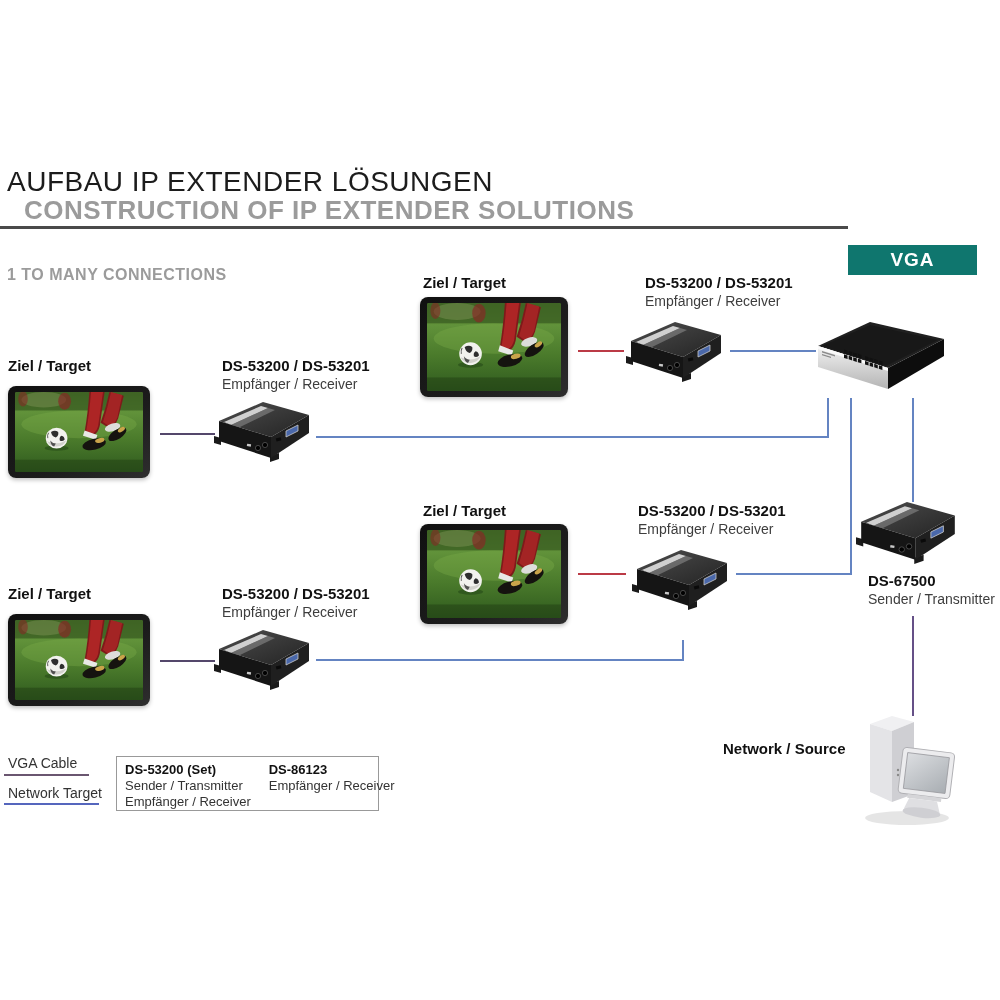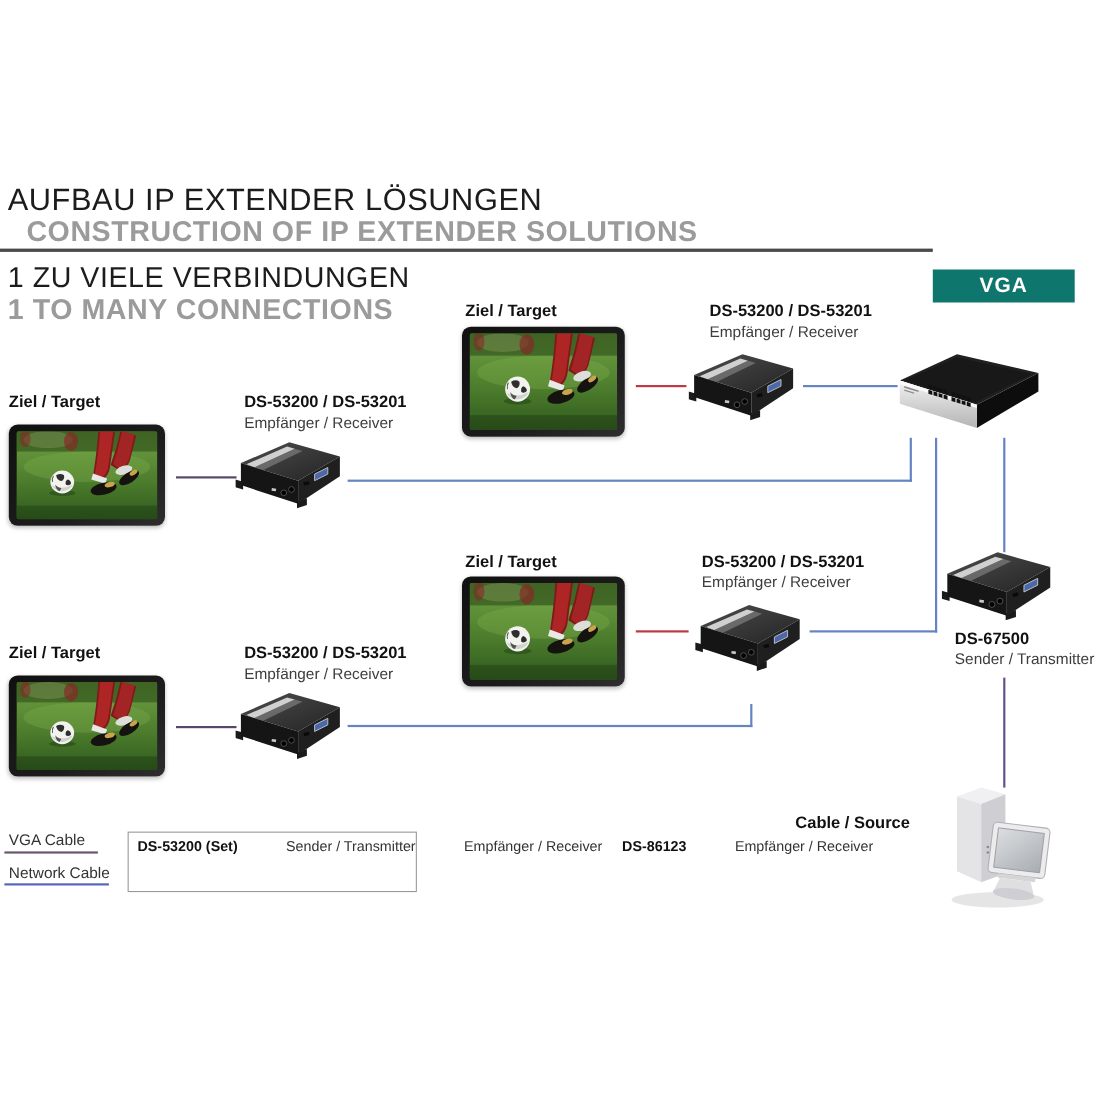--- a/index.html
+++ b/index.html
@@ -4,35 +4,35 @@
 <style>
   html,body{margin:0;padding:0;background:#fff;}
   .canvas{
     position:relative;width:1000px;height:1000px;background:#fff;overflow:hidden;
     font-family:Liberation Sans, sans-serif;color:#1c1c1c;
   }
   .abs{position:absolute;}
   .h1de{font-size:28px;letter-spacing:.5px;color:#1c1c1c;white-space:nowrap;}
   .h1en{font-size:26px;font-weight:bold;letter-spacing:.5px;white-space:nowrap;}
   .h2de{font-size:26px;letter-spacing:.5px;color:#1c1c1c;white-space:nowrap;}
-  .h2en{font-size:26px;font-weight:bold;letter-spacing:.5px;white-space:nowrap;}
+  .h2en{font-size:16px;font-weight:bold;letter-spacing:.5px;white-space:nowrap;}
   .divider{height:3px;}
   .badge{width:129px;height:30px;line-height:30px;text-align:center;color:#fff;
          font-size:19px;font-weight:bold;letter-spacing:1px;}
   .lbl{font-size:15px;font-weight:bold;color:#111;white-space:nowrap;}
   .sub{font-size:14px;color:#3d3d3d;white-space:nowrap;}
   .cable{position:absolute;height:2px;}
   .vcable{position:absolute;width:2px;}
   .monitor{position:absolute;background:linear-gradient(145deg,#101010,#1c1c1c 60%,#2e2e2e);
            border-radius:8px;padding:6px 7px;box-shadow:0 2px 4px rgba(0,0,0,.25);}
   .monitor .screen{width:100%;height:100%;border-radius:2px;overflow:hidden;background:#2f5a1e;}
   .monitor svg{display:block;width:100%;height:100%;}
   .legend-label{font-size:14px;color:#333;white-space:nowrap;}
   .setbox{border:1px solid #999;display:flex;gap:18px;padding:5px 8px;box-sizing:border-box;}
-  .setbox .col{display:flex;flex-direction:row;gap:44px;}
+  .setbox .col{display:flex;flex-direction:column;}
   .setbox .t{font-size:13px;font-weight:bold;color:#111;line-height:16px;white-space:nowrap;}
   .setbox .l{font-size:13px;color:#333;line-height:16px;white-space:nowrap;}
   .devsvg{position:absolute;display:block;}
 </style>
 </head>
 <body>
 
 <div class="canvas">
 
   <svg width="0" height="0" style="position:absolute" aria-hidden="true">
@@ -146,21 +146,20 @@
           <ellipse cx="74" cy="103" rx="19" ry="5" fill="#cfcfd3"></ellipse>
         </g>
       </symbol>
     </defs>
   </svg>
 
   <div class="abs h1de" style="left:7px;top:166px;">AUFBAU IP EXTENDER LÖSUNGEN</div>
   <div class="abs h1en" style="left: 24px; top: 195px; color: rgb(155, 155, 155);">CONSTRUCTION OF IP EXTENDER SOLUTIONS</div>
   <div class="abs divider" style="left: 0px; top: 226px; width: 848px; background-color: rgb(74, 74, 74);"></div>
   <div class="abs badge" style="left: 848px; top: 245px; background-color: #0f766e;">VGA</div>
-  <div class="abs h2de" style="left:7px;top:237px;">1 ZU VIELE VERBINDUNGEN</div>
   <div class="abs h2en" style="left: 7px; top: 266px; color: rgb(155, 155, 155);">1 TO MANY CONNECTIONS</div>
 
   <div class="cable" style="left: 578px; top: 350px; width: 46px; background-color: rgb(187, 58, 70);"></div>
   <div class="cable" style="left: 730px; top: 350px; width: 86px; background-color: rgb(100, 132, 194);"></div>
 
   <div class="cable" style="left: 160px; top: 433px; width: 55px; background-color: rgb(84, 71, 107);"></div>
   <div class="cable" style="left: 316px; top: 436px; width: 513px; background-color: rgb(100, 132, 194);"></div>
   <div class="vcable" style="left: 827px; top: 398px; height: 40px; background-color: rgb(100, 132, 194);"></div>
 
   <div class="cable" style="left: 578px; top: 573px; width: 48px; background-color: rgb(187, 58, 70);"></div>
@@ -233,28 +232,28 @@
   <svg class="devsvg" style="left:214px;top:628px;" width="100" height="64">
       <use href="#extender"></use>
     </svg>
 
   <svg class="devsvg" style="left:856px;top:500px;" width="104" height="66">
       <use href="#extender"></use>
     </svg>
   <div class="abs lbl" style="left:868px;top:572px;">DS-67500</div>
   <div class="abs sub" style="left:868px;top:591px;">Sender / Transmitter</div>
 
-  <div class="abs lbl" style="left:723px;top:740px;">Cable / Source</div>
+  <div class="abs lbl" style="left:723px;top:740px;">Network / Source</div>
   <svg class="devsvg" style="left:852px;top:710px;" width="105" height="118">
       <use href="#sourcepc"></use>
     </svg>
 
   <div class="abs legend-label" style="left:8px;top:755px;">VGA Cable</div>
   <div class="cable" style="left: 4px; top: 774px; width: 85px; background-color: rgb(106, 86, 112);"></div>
-  <div class="abs legend-label" style="left:8px;top:785px;">Network Cable</div>
+  <div class="abs legend-label" style="left:8px;top:785px;">Network Target</div>
   <div class="cable" style="left: 4px; top: 803px; width: 95px; background-color: rgb(85, 102, 189);"></div>
 
   <div class="abs setbox" style="left:116px;top:756px;width:263px;height:55px;">
     <div class="col">
       <span class="t">DS-53200 (Set)</span>
       <span class="l">Sender / Transmitter</span>
       <span class="l">Empfänger / Receiver</span>
     </div>
     <div class="col">
       <span class="t">DS-86123</span>

